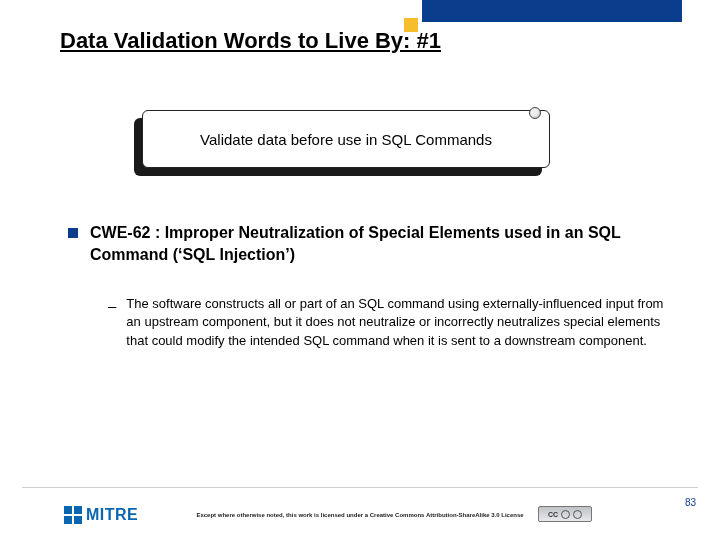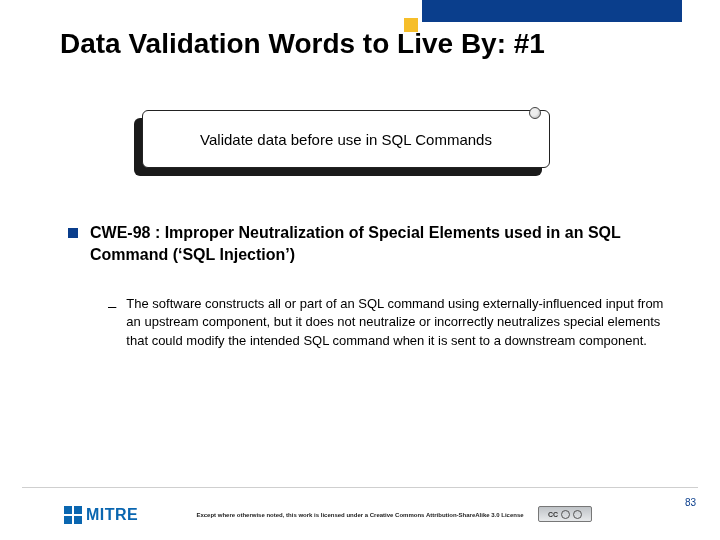--- a/index.html
+++ b/index.html
@@ -1,20 +1,20 @@
 <!DOCTYPE html>
 <html><head>
 <meta charset="utf-8">
 <style>
   * { margin: 0; padding: 0; box-sizing: border-box; }
   html, body { width: 720px; height: 540px; background: #fff; font-family: Arial, Helvetica, sans-serif; color: #000; }
   .slide { position: relative; width: 720px; height: 540px; }
   .top-accent { position: absolute; top: 0; right: 38px; width: 260px; height: 22px; background: #0a3e8c; }
   .top-accent .lt { position: absolute; left: -18px; top: 18px; width: 14px; height: 14px; background: #f6be2a; }
-  .title { position: absolute; top: 28px; left: 60px; font-size: 28px; font-weight: bold; }
+  .title { position: absolute; top: 28px; left: 60px; font-size: 22px; font-weight: bold; text-decoration: underline; }
   .callout-wrap { position: absolute; top: 110px; left: 142px; width: 408px; height: 62px; }
   .callout-back {
     position: absolute; top: 8px; left: -8px; width: 408px; height: 58px;
     background: #1a1a1a; border-radius: 6px;
   }
   .callout-front {
     position: absolute; top: 0; left: 0; width: 408px; height: 58px;
     background: #fff; border: 1.5px solid #222; border-radius: 6px;
     display: flex; align-items: center; justify-content: center;
   }
@@ -69,21 +69,21 @@
     <div class="callout-back"></div>
     <div class="callout-front">
       <div class="callout-text">Validate data before use in SQL Commands</div>
       <div class="scroll-knob"></div>
     </div>
   </div>
 
   <div class="bullet-block">
     <div class="bullet-row">
       <div class="sq-bullet"></div>
-      <div class="bullet-text">CWE-98 : Improper Neutralization of Special Elements used in an SQL Command (‘SQL Injection’)</div>
+      <div class="bullet-text">CWE-62 : Improper Neutralization of Special Elements used in an SQL Command (‘SQL Injection’)</div>
     </div>
     <div class="sub-block">
       <div class="sub-row">
         <div class="dash">–</div>
         <div class="sub-text">The software constructs all or part of an SQL command using externally-influenced input from an upstream component, but it does not neutralize or incorrectly neutralizes special elements that could modify the intended SQL command when it is sent to a downstream component.</div>
       </div>
     </div>
   </div>
 
   <div class="footer-rule"></div>

